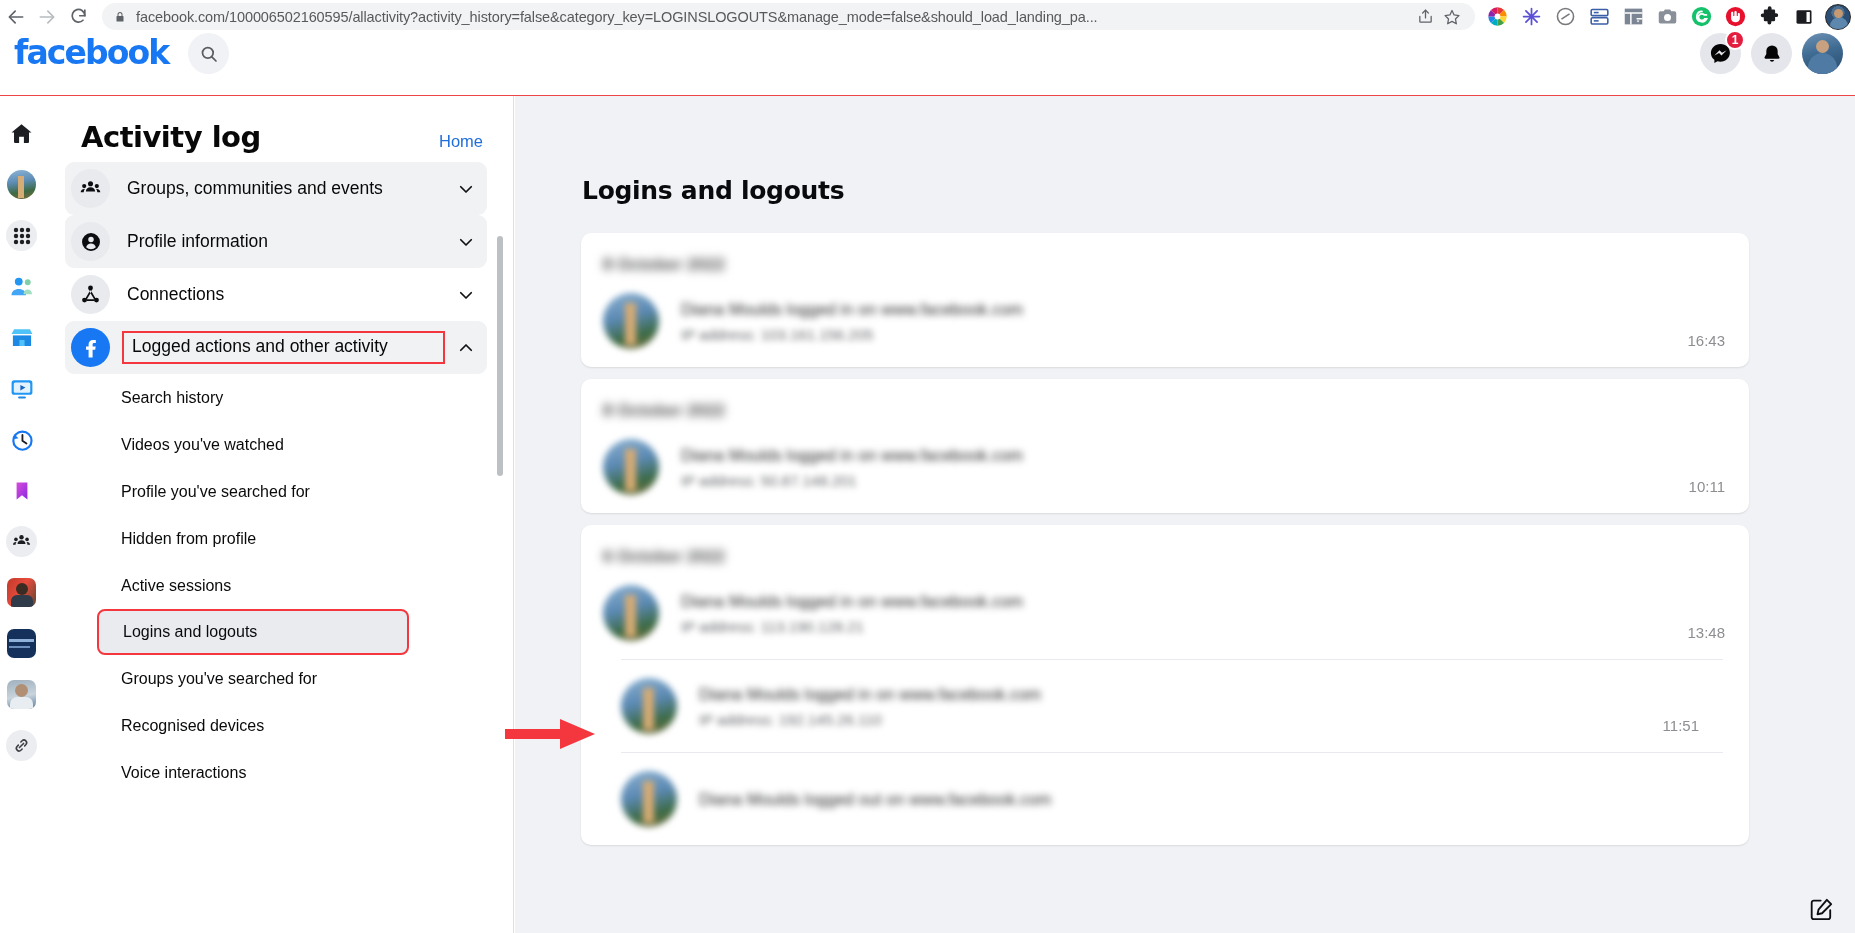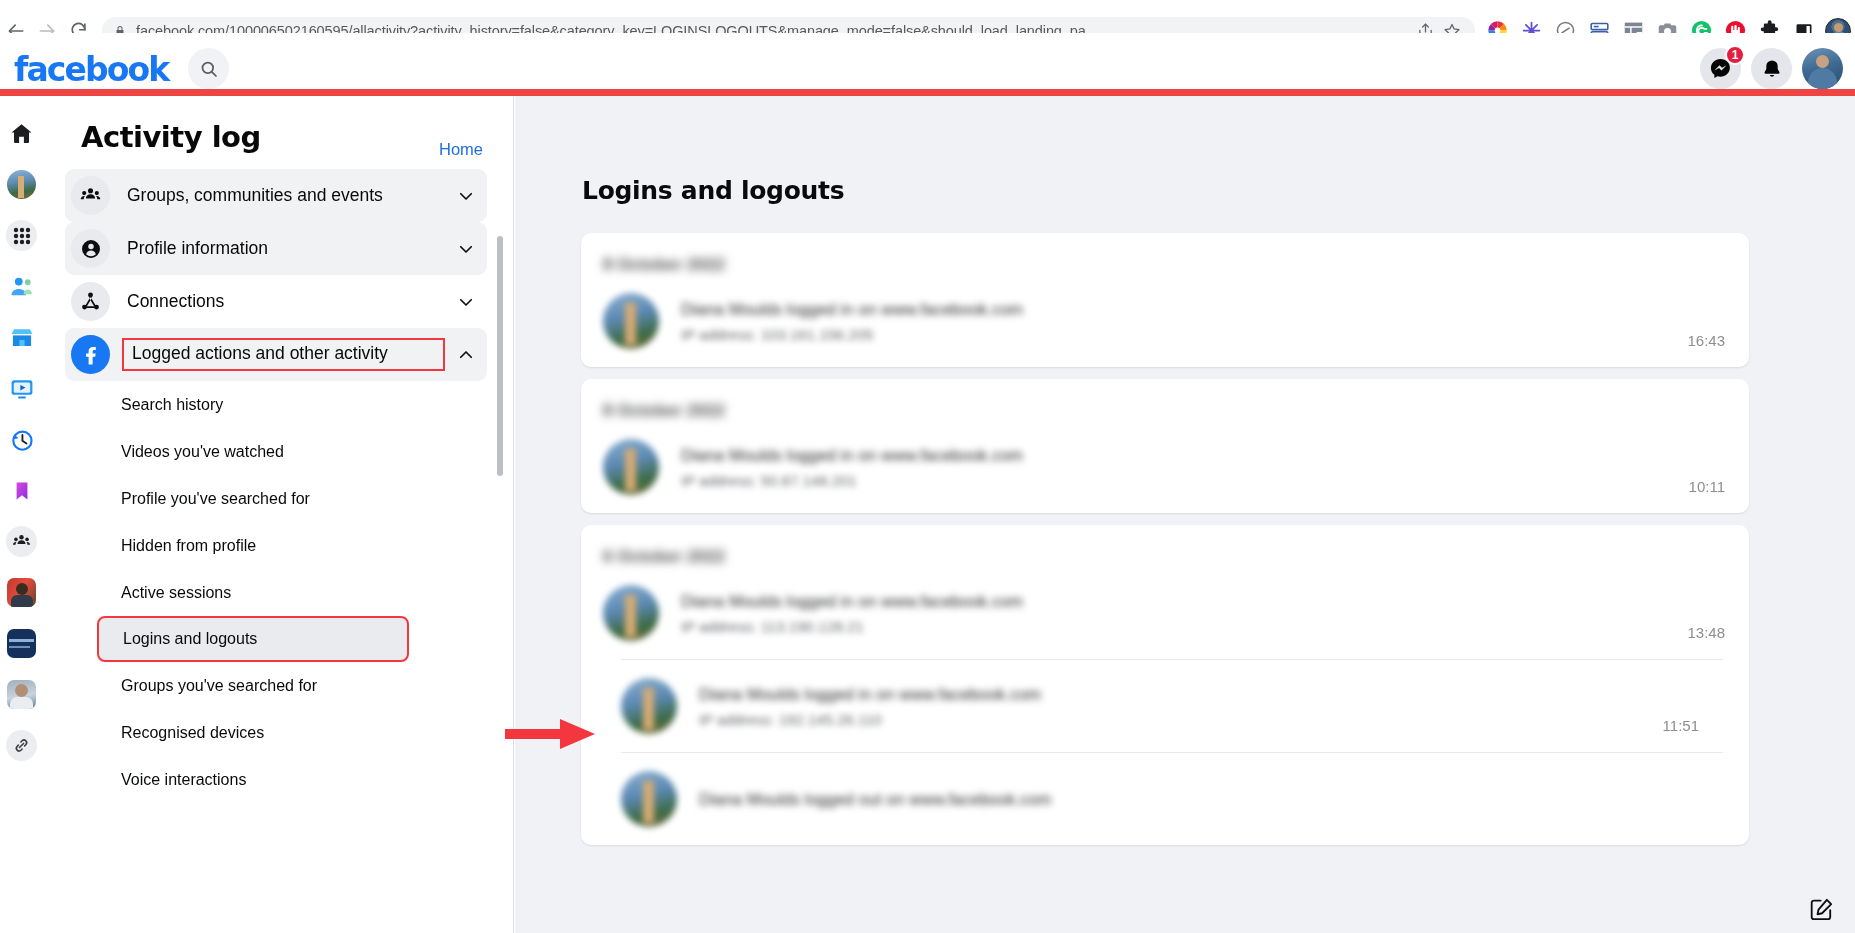--- a/index.html
+++ b/index.html
@@ -5,21 +5,21 @@
   * { box-sizing: border-box; margin: 0; padding: 0; }
   html, body {
     width: 1855px; height: 933px;
     font-family: "Liberation Sans", sans-serif;
     background: #ffffff;
     overflow: hidden;
   }
 
   
   #browser-bar {
-    position: absolute; top: 14px; left: 0;
+    position: absolute; top: 0; left: 0;
     width: 1855px; height: 33px;
     background: #ffffff;
     display: flex; align-items: center;
   }
   .nav-btn {
     width: 34px; height: 30px;
     display: flex; align-items: center; justify-content: center;
     color: #5f6368;
   }
   .nav-btn.dim { color: #b8bcc0; }
@@ -65,22 +65,22 @@
   .ext-avatar::before{
     content:''; position:absolute; left:8.5px; top:4px; width:9px; height:9px;
     border-radius:50%; background:#c59a72; z-index:2;
   }
 
   
   #fb-header {
     position: absolute; top: 33px; left: 0;
     width: 1855px; height: 63px;
     background: #ffffff;
-    border-bottom: 7px solid #ef4444;
-    display: flex; align-items: flex-end;
+    border-bottom: 1px solid #ef4444;
+    display: flex; align-items: flex-start;
   }
   #fb-logo {
     margin-left: 14px;
     font-size: 33px; font-weight: bold;
     color: #1877f2;
     letter-spacing: -1.9px;
     font-family: "DejaVu Sans", sans-serif;
   }
   #fb-search {
     width: 41px; height: 41px; border-radius: 50%;
@@ -173,21 +173,21 @@
     display: flex; align-items: flex-start;
     padding: 27px 30px 0 38px;
   }
   #page-title {
     font-size: 29px; font-weight: bold; color: #080809;
     letter-spacing: -0.5px;
     font-family: "DejaVu Sans", sans-serif;
     line-height: 1;
   }
   #home-link {
-    margin-left: auto; margin-top: 17px;
+    margin-left: auto; margin-top: 9px;
     font-size: 16.5px; color: #216fdb;
   }
   #sidebar-list { padding: 10px 26px 0 22px; position: relative; }
 
   .nav-row {
     display: flex; align-items: center;
     min-height: 53px;
     border-radius: 9px;
     padding: 6px 8px 6px 6px;
     position: relative;

